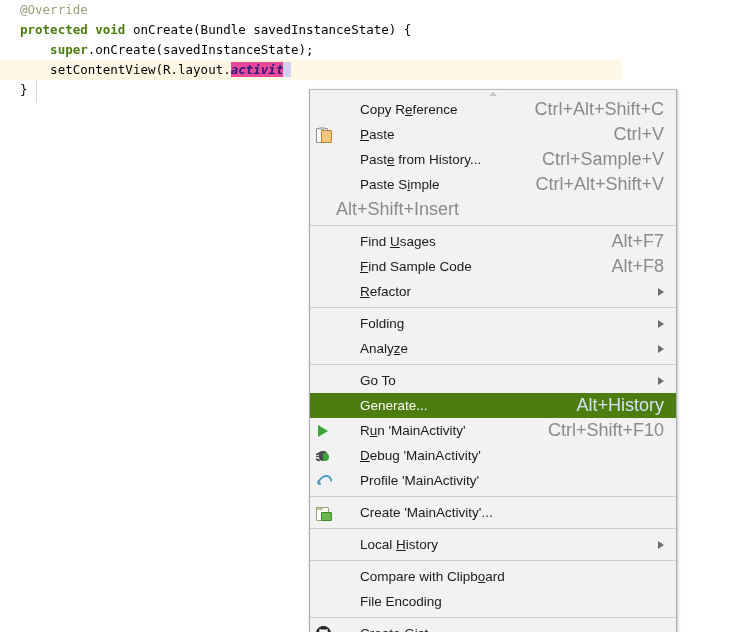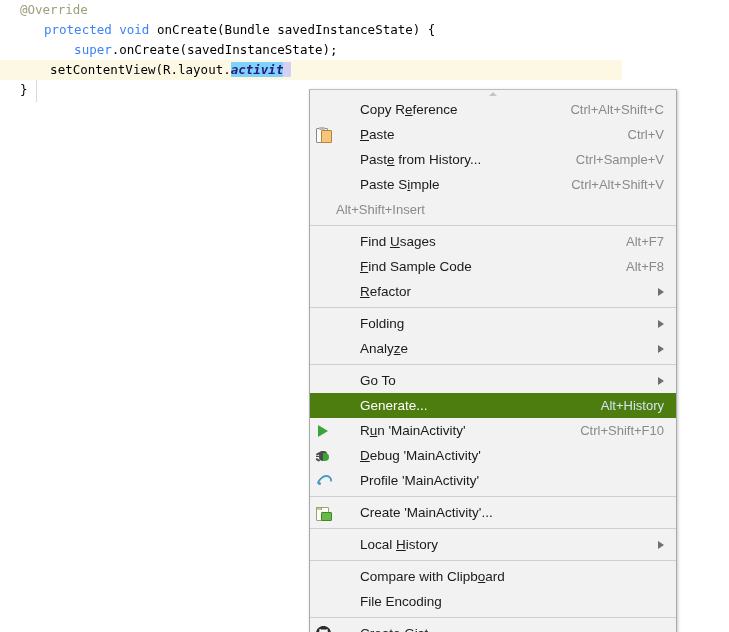--- a/index.html
+++ b/index.html
@@ -44,24 +44,24 @@
   }
   .indent-guide {
     position: absolute;
     left: 36px;
     top: 60px;
     width: 1px;
     height: 42px;
     background: #d8d8d8;
   }
   .tk-annot   { color: #9e9e7a; }
-  .tk-kw      { color: #3b82f6; font-weight: normal; margin-left: 24px; }
+  .tk-kw      { color: #4d7c0f; font-weight: bold; }
   .tk-plain   { color: #000000; }
   .tk-sel     { color: #2a1a7a; font-weight: bold; font-style: italic;
-                background: #7dd3fc; }
+                background: #ec4899; }
   .tk-caret-bg{ background: #d6d0f0; }
 
   
   #ctx-menu {
     position: absolute;
     left: 309px;
     top: 89px;
     width: 368px;
     background: #f2f2f2;
     border: 1px solid #a9a9a9;
@@ -107,21 +107,21 @@
   }
   .menu-item .lbl {
     flex: 1;
     white-space: nowrap;
     overflow: hidden;
     padding-right: 14px;
     margin-left: 24px;
   }
   .menu-item .acc {
     color: #8a8a8a;
-    font-size: 13px;
+    font-size: 18px;
     white-space: nowrap;
     padding-right: 2px;
   }
   .menu-item .arrow {
     width: 0; height: 0;
     border-top: 4.5px solid transparent;
     border-bottom: 4.5px solid transparent;
     border-left: 6px solid #6f6f6f;
     margin-left: 4px;
     margin-right: 2px;

